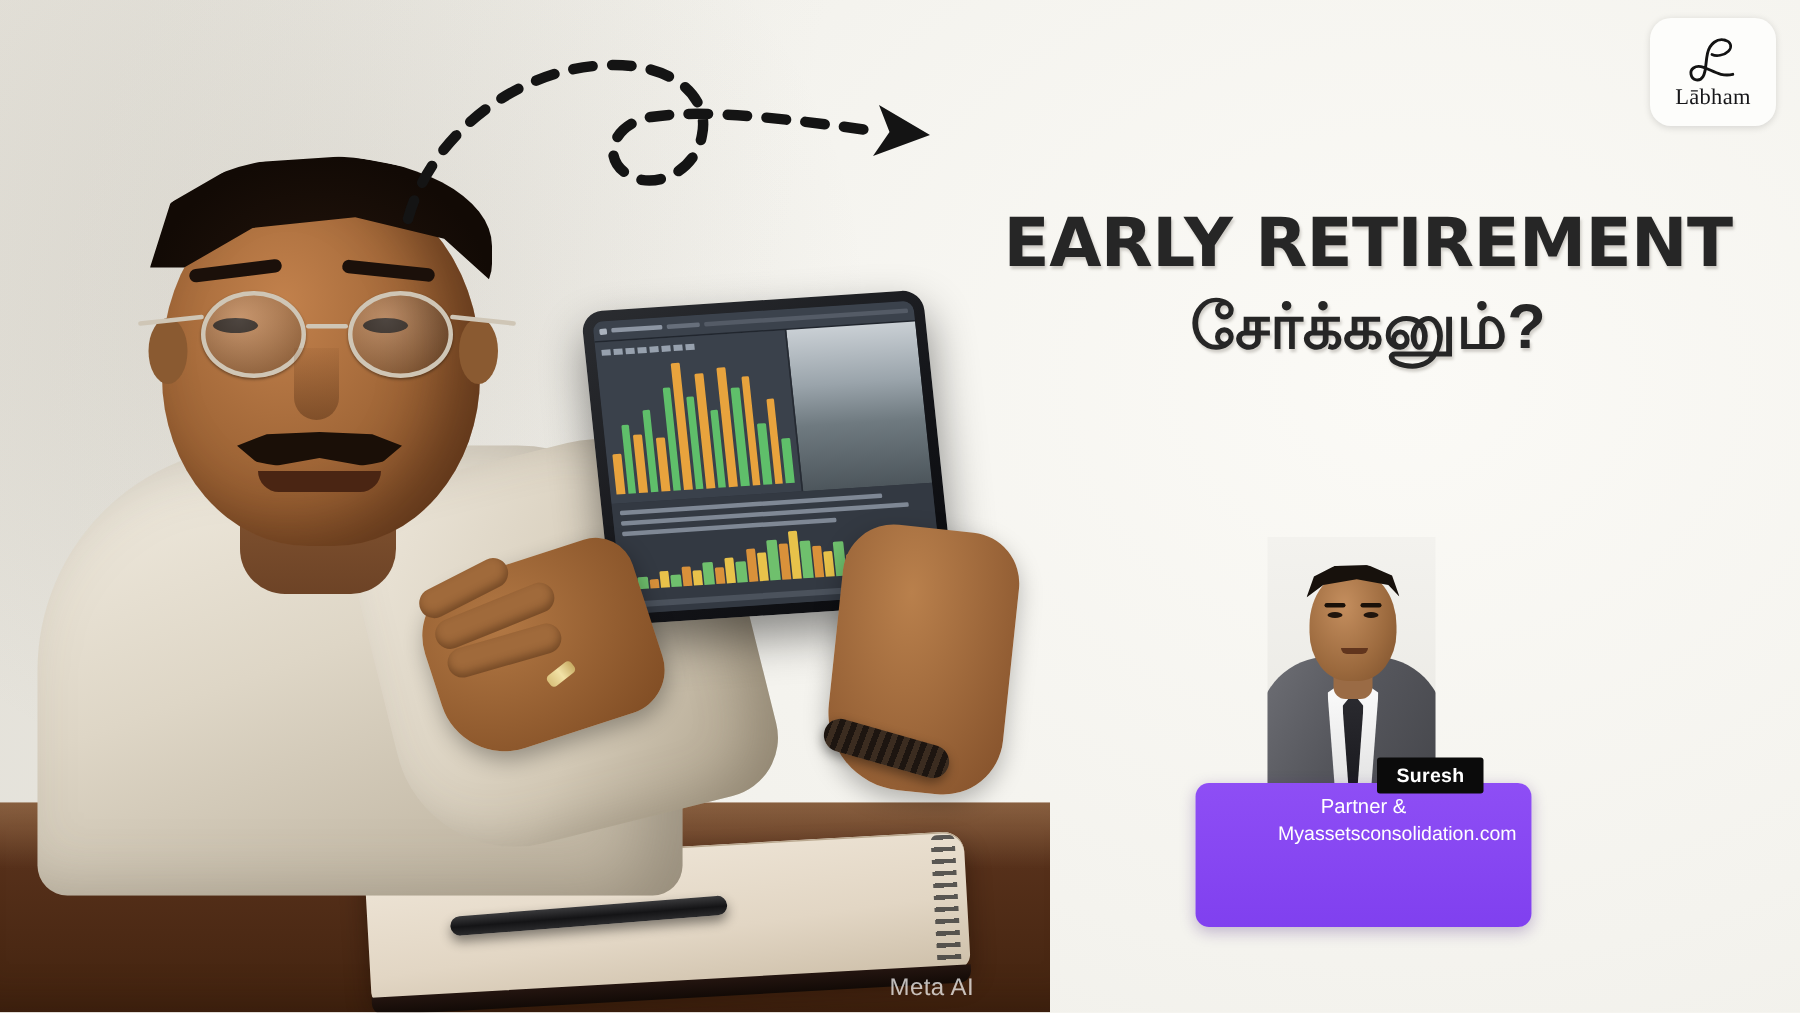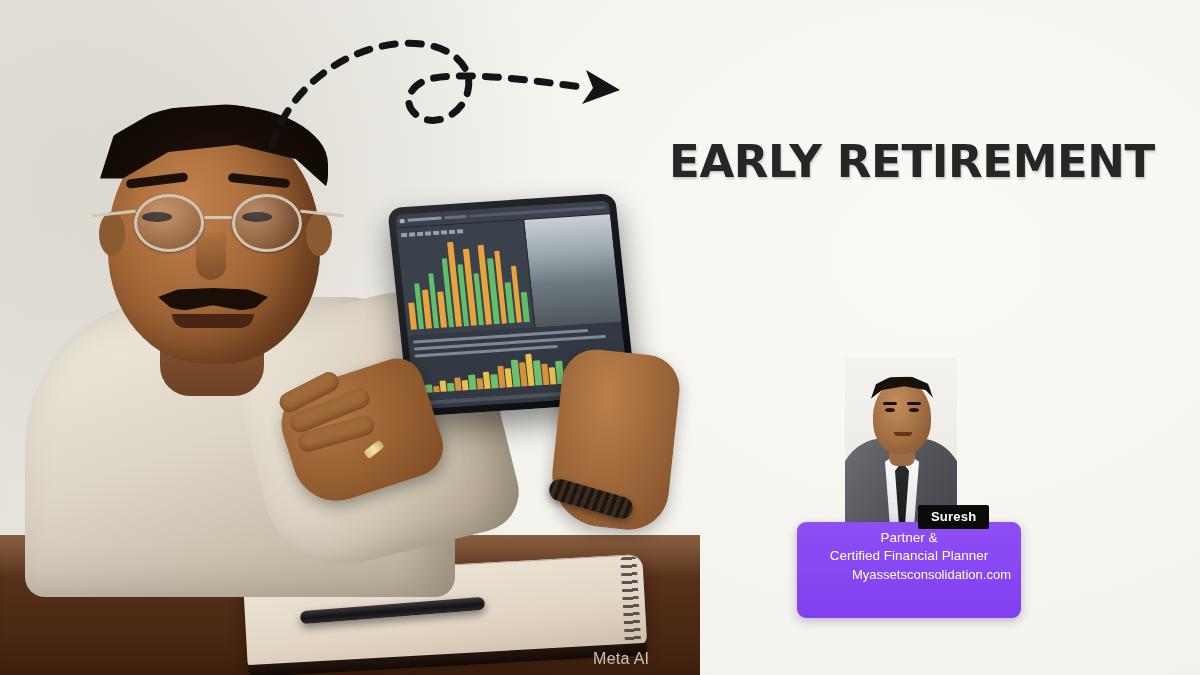--- a/index.html
+++ b/index.html
@@ -496,38 +496,46 @@
     <svg width="380" height="130" viewBox="0 0 380 130" fill="none">
       <path d="M4 118 C 18 66, 70 22, 128 16 C 176 11, 206 34, 200 62
                C 196 86, 168 100, 150 88 C 132 76, 142 54, 166 50
                C 204 44, 262 52, 320 60" stroke="#141414" stroke-width="7" stroke-linecap="round" stroke-dasharray="13 13" fill="none"></path>
       <path d="M318 42 L352 62 L314 76 L325 60 Z" fill="#141414"></path>
     </svg>
   </div>
 
   <div class="headline">
     <div class="hl-en">EARLY RETIREMENT</div>
+    <div class="hl-ta l2">சேர்க்கனும்?</div>
   </div>
 
+  <div class="logo-badge">
+    <svg class="logo-mark" viewBox="0 0 60 46" fill="none">
+      <path d="M41 5 C 34 3, 27 8, 25 17 C 23 26, 24 33, 21 38 C 18 43, 11 42, 10 36
+               C 9 31, 14 28, 19 29 C 28 31, 36 39, 48 36" stroke="#131313" stroke-width="2.6" stroke-linecap="round" fill="none"></path>
+      <path d="M41 5 C 46 6, 48 11, 44 15 C 40 19, 33 20, 29 18" stroke="#131313" stroke-width="2.4" stroke-linecap="round" fill="none"></path>
+    </svg>
+    <div class="logo-word">Lābham</div>
+  </div>
 
   <div class="speaker-photo">
     <div class="sp-suit"></div>
     <div class="sp-shirt"></div>
     <div class="sp-tie"></div>
     <div class="sp-neck"></div>
     <div class="sp-head"></div>
     <div class="sp-hair"></div>
     <div class="sp-brow l"></div>
     <div class="sp-brow r"></div>
     <div class="sp-eye l"></div>
     <div class="sp-eye r"></div>
     <div class="sp-mouth"></div>
   </div>
 
   <div class="speaker-badge">Suresh</div>
 
   <div class="speaker-card">
     <div class="sp-role">Partner &amp;</div>
-    <div class="sp-role2">Certified Financial Planner</div>
     <div class="sp-site">Myassetsconsolidation.com</div>
   </div>
 
 </div>
 
 </body></html>

